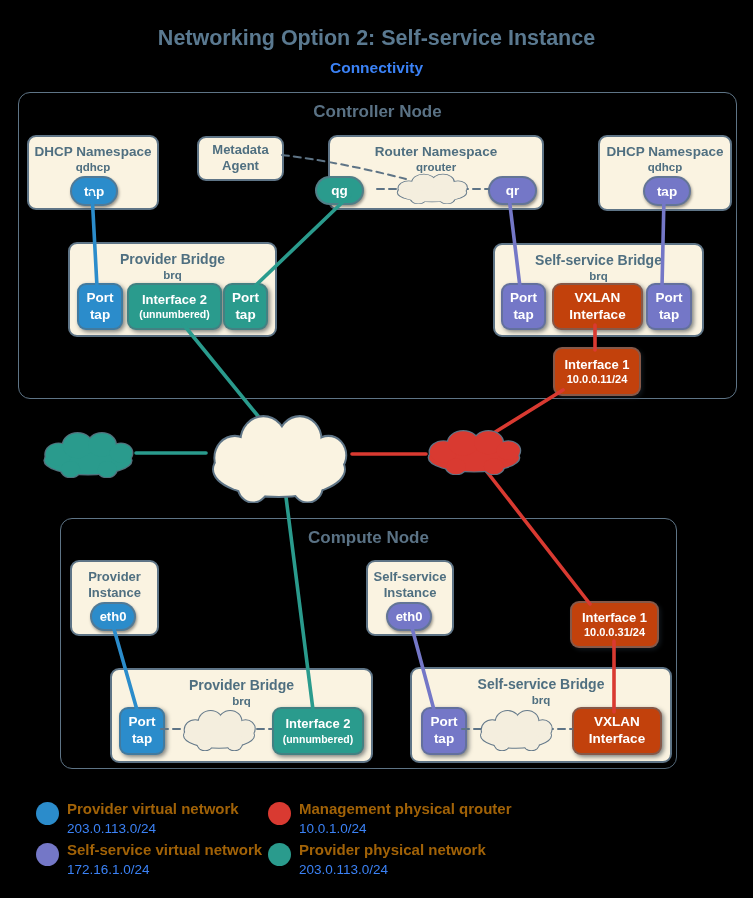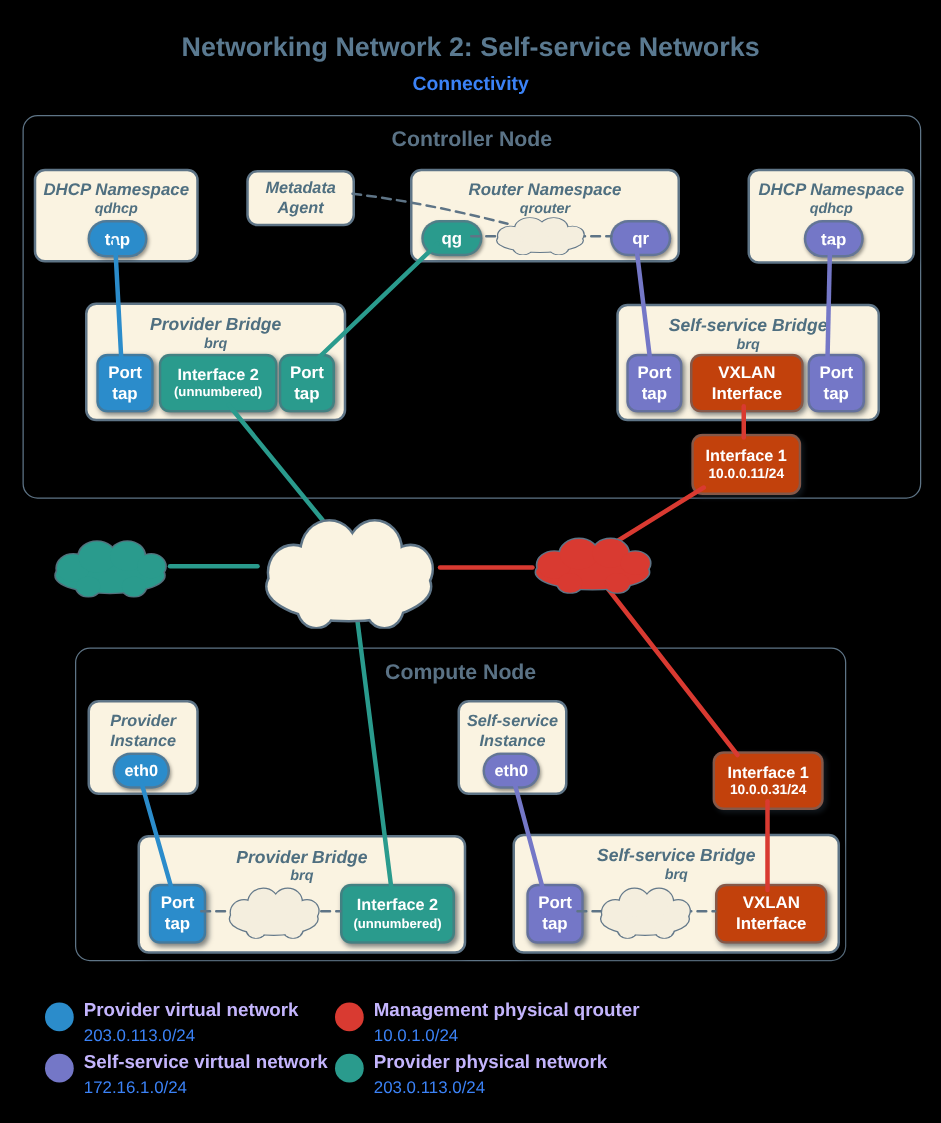--- a/index.html
+++ b/index.html
@@ -10,21 +10,21 @@
   .layer1{z-index:1;} svg.wires{position:absolute;left:0;top:0;z-index:2;pointer-events:none;}
   .layer3{z-index:3;}
   
   .main-title{left:0;top:26px;width:753px;text-align:center;font-size:21.5px;font-weight:600;color:#5A7990;}
   .sub-title{left:0;top:59px;width:753px;text-align:center;font-size:15.5px;font-weight:600;color:#3b82f6;}
   
   .node-box{position:absolute;border:1.6px solid #5E7486;border-radius:12px;background:transparent;}
   .node-label{position:absolute;width:100%;text-align:center;font-size:17px;font-weight:600;color:#5A7285;top:9px;}
   
   .box{position:absolute;background:#FAF3E1;border:2px solid #5E7486;border-radius:9px;
-       box-shadow:2px 3px 6px rgba(0,0,0,.55);text-align:center;color:#4F6F80;font-style:italic;}
+       box-shadow:2px 3px 6px rgba(0,0,0,.55);text-align:center;color:#4F6F80;}
   .box .t1{font-size:13.5px;font-weight:600;margin-top:7px;line-height:1.2;}
   .box .t2{font-size:11.5px;font-weight:600;margin-top:1px;}
   .box .big{font-size:14px;}
   .ml{white-space:pre-line;}
   
   .pill{position:absolute;border-radius:999px;color:#fff;font-size:13.5px;font-weight:600;
         display:flex;align-items:center;justify-content:center;
         border:2px solid rgba(94,116,134,.75);box-shadow:1px 2px 3px rgba(0,0,0,.4);}
   .chip{position:absolute;border-radius:9px;color:#fff;display:flex;flex-direction:column;
         align-items:center;justify-content:center;text-align:center;line-height:1.25;
@@ -35,29 +35,29 @@
   .c-blue{background:#2B8CCB;} .c-teal{background:#2A9B8D;} .c-purple{background:#7477C7;} .c-red{background:#c2410c;}
   
   .cloud-cap{position:absolute;display:flex;align-items:center;justify-content:center;
              text-align:center;pointer-events:none;}
   .cap-white{color:#fff;font-weight:600;}
   .cap-slate{color:#5C7386;}
   
   .legend-item{position:absolute;}
   .legend-dot{position:absolute;width:23px;height:23px;border-radius:50%;}
   .legend-text{position:absolute;left:31px;top:-2px;width:230px;}
-  .legend-label{font-size:15px;font-weight:700;color:#c4b5fd;line-height:1.25;}
+  .legend-label{font-size:15px;font-weight:700;color:#a16207;line-height:1.25;}
   .legend-subnet{font-size:13.5px;font-weight:400;color:#3b82f6;margin-top:2px;}
 </style>
 </head>
 <body>
 
 <div class="canvas">
 
-  <div class="abs main-title">Networking Network 2: Self-service Networks</div>
+  <div class="abs main-title">Networking Option 2: Self-service Instance</div>
   <div class="abs sub-title">Connectivity</div>
 
   <div class="layer1">
 
     <div class="node-box" style="left:18px;top:92px;width:717px;height:305px;">
       <div class="node-label">Controller Node</div>
     </div>
 
     <div class="node-box" style="left:60px;top:518px;width:615px;height:249px;">
       <div class="node-label">Compute Node</div>
@@ -166,21 +166,21 @@
     <use href="#cloud" x="36" y="431" width="104" height="47" style="--cf:#2A9B8D;--cs:#53707C;"></use>
     <use href="#cloud" x="201" y="413" width="156" height="90" style="--cf:#FAF3E1;--cs:#5E7486;"></use>
     <use href="#cloud" x="420" y="429" width="108" height="46" style="--cf:#D93A31;--cs:#5E7486;"></use>
     <use href="#cloud" x="177" y="709" width="84" height="42" style="--cf:#F4EEDE;--cs:#64798A;"></use>
     <use href="#cloud" x="474" y="709" width="84" height="42" style="--cf:#F4EEDE;--cs:#64798A;"></use>
   </svg>
 
   <div class="layer3">
 
     <div class="pill c-blue" style="left:70px;top:176px;width:44px;height:26px;">tap</div>
-    <div class="pill c-teal" style="left:337px;top:176px;width:45px;height:25px;">qg</div>
+    <div class="pill c-teal" style="left:315px;top:176px;width:45px;height:25px;">qg</div>
     <div class="pill c-purple" style="left:488px;top:176px;width:45px;height:25px;">qr</div>
     <div class="pill c-purple" style="left:643px;top:176px;width:44px;height:26px;">tap</div>
 
     <div class="chip c-blue ml" style="left:77px;top:283px;width:42px;height:43px;">Port
 tap</div>
     <div class="chip c-teal" style="left:127px;top:283px;width:91px;height:43px;">
       <div style="font-size:13px;">Interface 2</div>
       <div class="note">(unnumbered)</div>
     </div>
     <div class="chip c-teal ml" style="left:223px;top:283px;width:41px;height:43px;">Port

